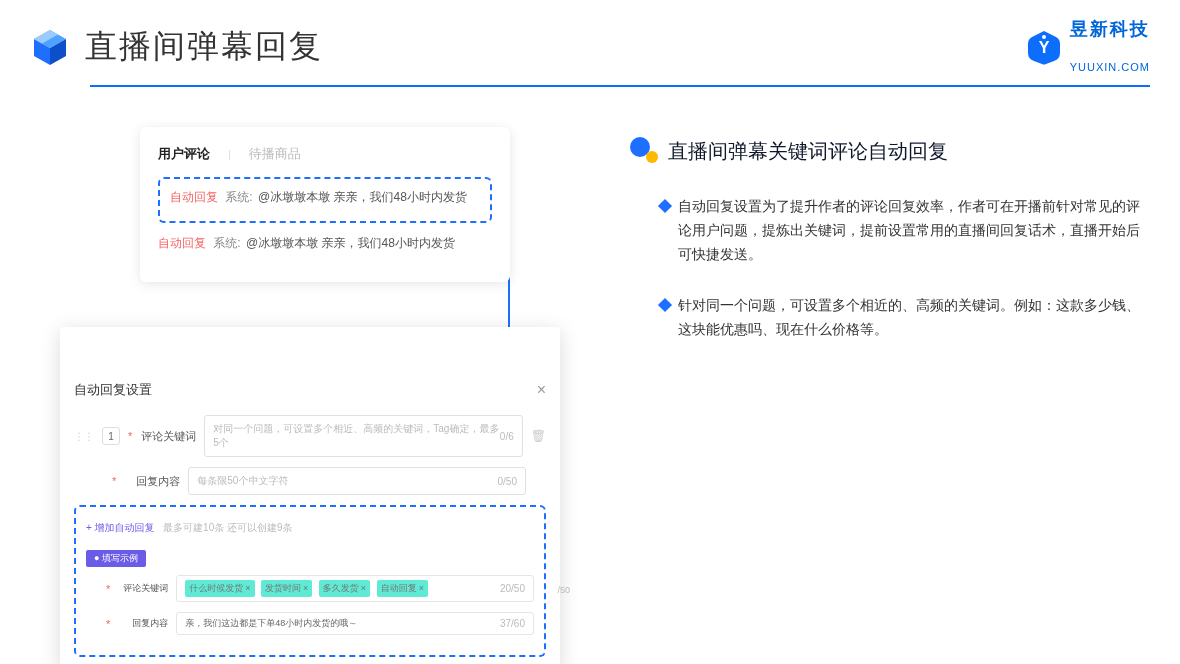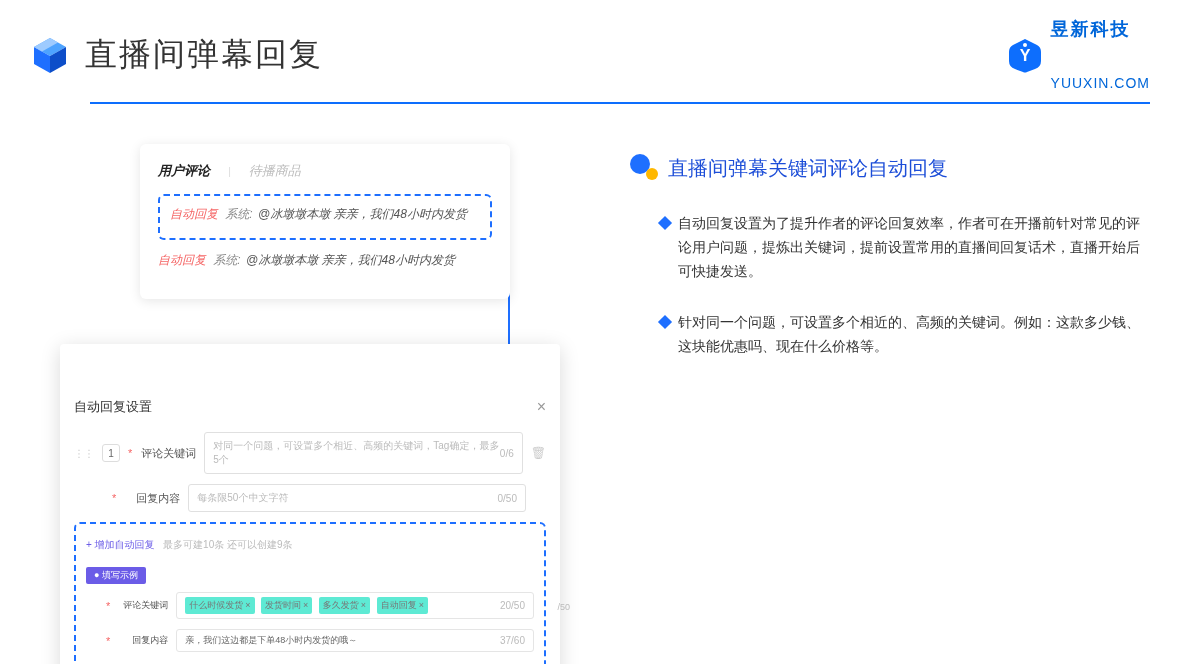--- a/index.html
+++ b/index.html
@@ -7,30 +7,30 @@
 
 .header { display: flex; align-items: center; justify-content: space-between; padding: 20px 30px 0 30px; }
 .title-group { display: flex; align-items: center; gap: 15px; }
 .cube-icon { width: 40px; height: 40px; position: relative; }
 .cube-icon svg { width: 100%; height: 100%; }
 .page-title { font-size: 32px; font-weight: 500; color: #333; letter-spacing: 2px; }
 .brand { display: flex; align-items: center; gap: 8px; }
 .brand-logo { width: 36px; height: 36px; }
 .brand-text { display: flex; flex-direction: column; line-height: 1; gap: 20px; }
 .brand-name { font-size: 18px; font-weight: 700; color: #0066d9; letter-spacing: 2px; }
-.brand-url { font-size: 14px; color: #0066d9; letter-spacing: 1px; margin-top: 18px; }
+.brand-url { font-size: 11px; color: #0066d9; letter-spacing: 1px; margin-top: 4px; }
 
 .underline { height: 2px; background: #0d6efd; margin: 12px 30px 0 90px; }
 
 .content { display: flex; padding: 40px 30px 0 60px; gap: 50px; }
 .left-col { width: 520px; position: relative; }
 .right-col { flex: 1; padding-top: 10px; }
 
 
-.comment-card { position: absolute; left: 80px; top: 0; width: 370px; background: #fff; border-radius: 6px; box-shadow: 0 2px 12px rgba(0,0,0,0.1); padding: 18px 18px 22px 18px; font-style: italic; }
+.comment-card { position: absolute; left: 80px; top: 0; width: 370px; background: #fff; border-radius: 6px; box-shadow: 0 2px 12px rgba(0,0,0,0.1); padding: 18px 18px 22px 18px; }
 .tabs { display: flex; gap: 18px; font-size: 13px; margin-bottom: 14px; }
 .tab-active { color: #222; font-weight: 600; }
 .tab-inactive { color: #bbb; }
 .tab-divider { color: #ddd; font-size: 11px; align-self: center; }
 .highlight-box { border: 2px dashed #1e6fff; border-radius: 6px; padding: 8px 10px; margin-bottom: 10px; }
 .reply-line { font-size: 12px; color: #555; line-height: 1.7; margin-bottom: 6px; }
 .reply-tag { color: #f56565; margin-right: 4px; }
 .reply-sys { color: #888; margin-right: 2px; }
 
 
@@ -58,21 +58,21 @@
 
 .connector-v { position: absolute; left: 448px; top: 30px; width: 2px; height: 390px; background: #1e6fff; }
 .connector-h1 { position: absolute; left: 438px; top: 30px; width: 12px; height: 2px; background: #1e6fff; }
 .connector-h2 { position: absolute; left: 432px; top: 418px; width: 18px; height: 2px; background: #1e6fff; }
 
 
 .section-title-row { display: flex; align-items: center; gap: 10px; margin-bottom: 30px; }
 .blob-icon { width: 28px; height: 28px; position: relative; }
 .blob-icon::before { content:''; position:absolute; width:20px; height:20px; background:#1e6fff; border-radius:50%; left:0; top:0; }
 .blob-icon::after { content:''; position:absolute; width:12px; height:12px; background:#ffb800; border-radius:50%; right:0; bottom:2px; }
-.section-title { font-size: 20px; font-weight: 500; color: #1d4ed8; }
+.section-title { font-size: 20px; font-weight: 500; color: #0f172a; }
 .bullet-item { display: flex; gap: 8px; margin-bottom: 28px; padding-left: 30px; }
 .diamond { width: 10px; height: 10px; background: #1e6fff; transform: rotate(45deg); flex-shrink: 0; margin-top: 6px; }
 .bullet-text { font-size: 14px; color: #333; line-height: 1.7; }
 </style>
 </head>
 <body>
 
 <div class="header">
   <div class="title-group">
     <div class="cube-icon">

